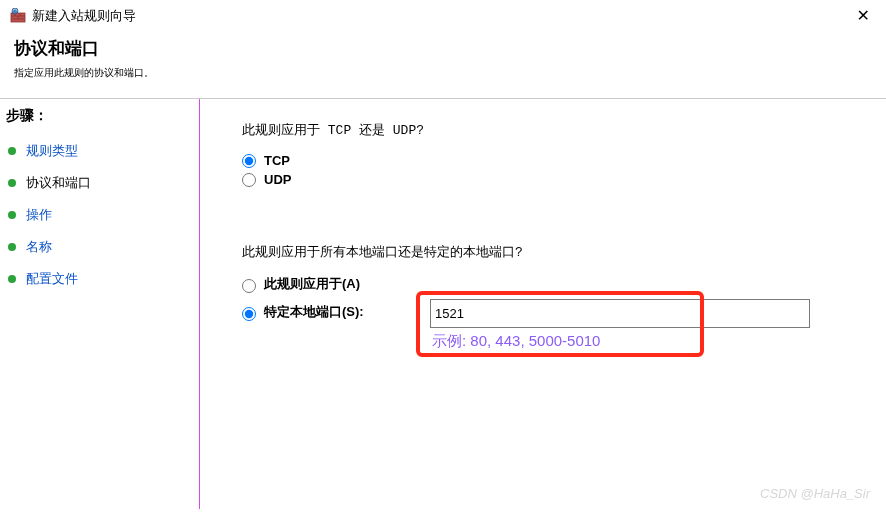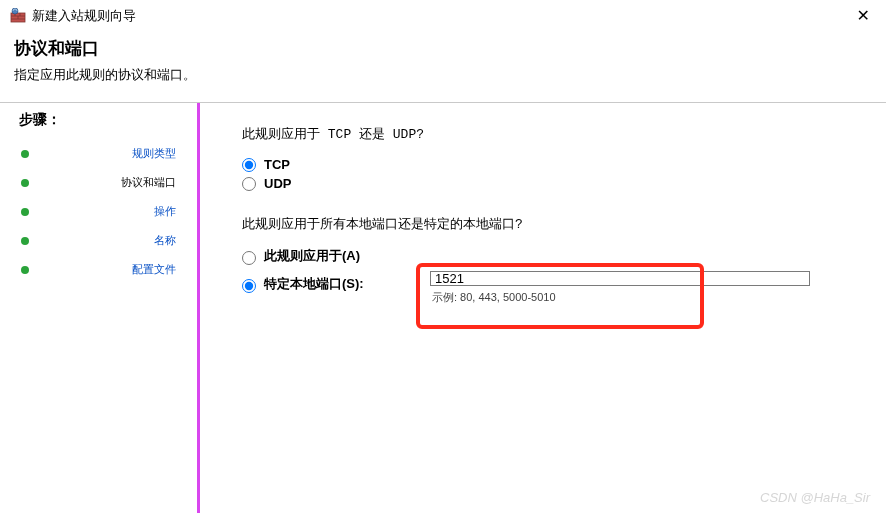--- a/index.html
+++ b/index.html
@@ -32,49 +32,48 @@
     }
     .header {
       padding: 8px 14px 12px 14px;
     }
     .header h1 {
       font-size: 17px;
       font-weight: bold;
       margin-bottom: 6px;
     }
     .header .subtitle {
-      font-size: 13px;
+      font-size: 10px;
     }
     .hr-top {
       border: none;
       border-top: 1px solid #c9c9c9;
       margin-top: 6px;
     }
     .body {
       display: flex;
       height: calc(520px - 110px);
     }
     .sidebar {
       width: 200px;
-      border-right: 3px solid #d946ef;
-      padding: 8px 19px;
+      border-right: 1px solid #d946ef;
+      padding: 8px 6px;
     }
     .sidebar .steps-title {
       font-weight: bold;
       font-size: 14px;
       margin-bottom: 10px;
     }
     .sidebar ul { list-style: none; }
     .sidebar li {
       display: flex;
       align-items: center;
       padding: 7px 2px;
-      font-size: 11px;
+      font-size: 13px;
       cursor: pointer;
-      justify-content: space-between;
     }
     .sidebar li .bullet {
       width: 8px; height: 8px;
       border-radius: 50%;
       background: #2aa33a;
       margin-right: 10px;
       flex-shrink: 0;
     }
     .sidebar li.link { color: #0a52c6; }
     .sidebar li.current { color: #000; font-weight: normal; }
@@ -92,42 +91,42 @@
       display: flex;
       align-items: flex-end;
       margin: 4px 0 4px 0;
       font-size: 13px;
     }
     .radio-row input[type="radio"] {
       width: 14px; height: 14px;
       margin-right: 8px;
     }
     .radio-row label { font-weight: bold; }
-    .section2 { margin-top: 24px; }
+    .section2 { margin-top: 56px; }
     .port-row {
       display: flex;
       align-items: flex-start;
       margin-top: 6px;
     }
     .port-options { min-width: 180px; }
     .port-input-wrap {
       margin-left: 8px;
       position: relative;
     }
     .port-input {
       width: 380px;
-      height: 15px;
+      height: 29px;
       border: 1px solid #7a7a7a;
       padding: 1px 4px;
       font-size: 13px;
       font-family: inherit;
     }
     .example {
-      font-size: 11px;
-      color: #404040;
+      font-size: 15px;
+      color: #8b5cf6;
       margin-top: 4px;
       padding-left: 2px;
     }
     .highlight-box {
       position: absolute;
       border: 4px solid #ff2a1a;
       border-radius: 6px;
       left: -14px;
       top: -8px;
       width: 288px;

